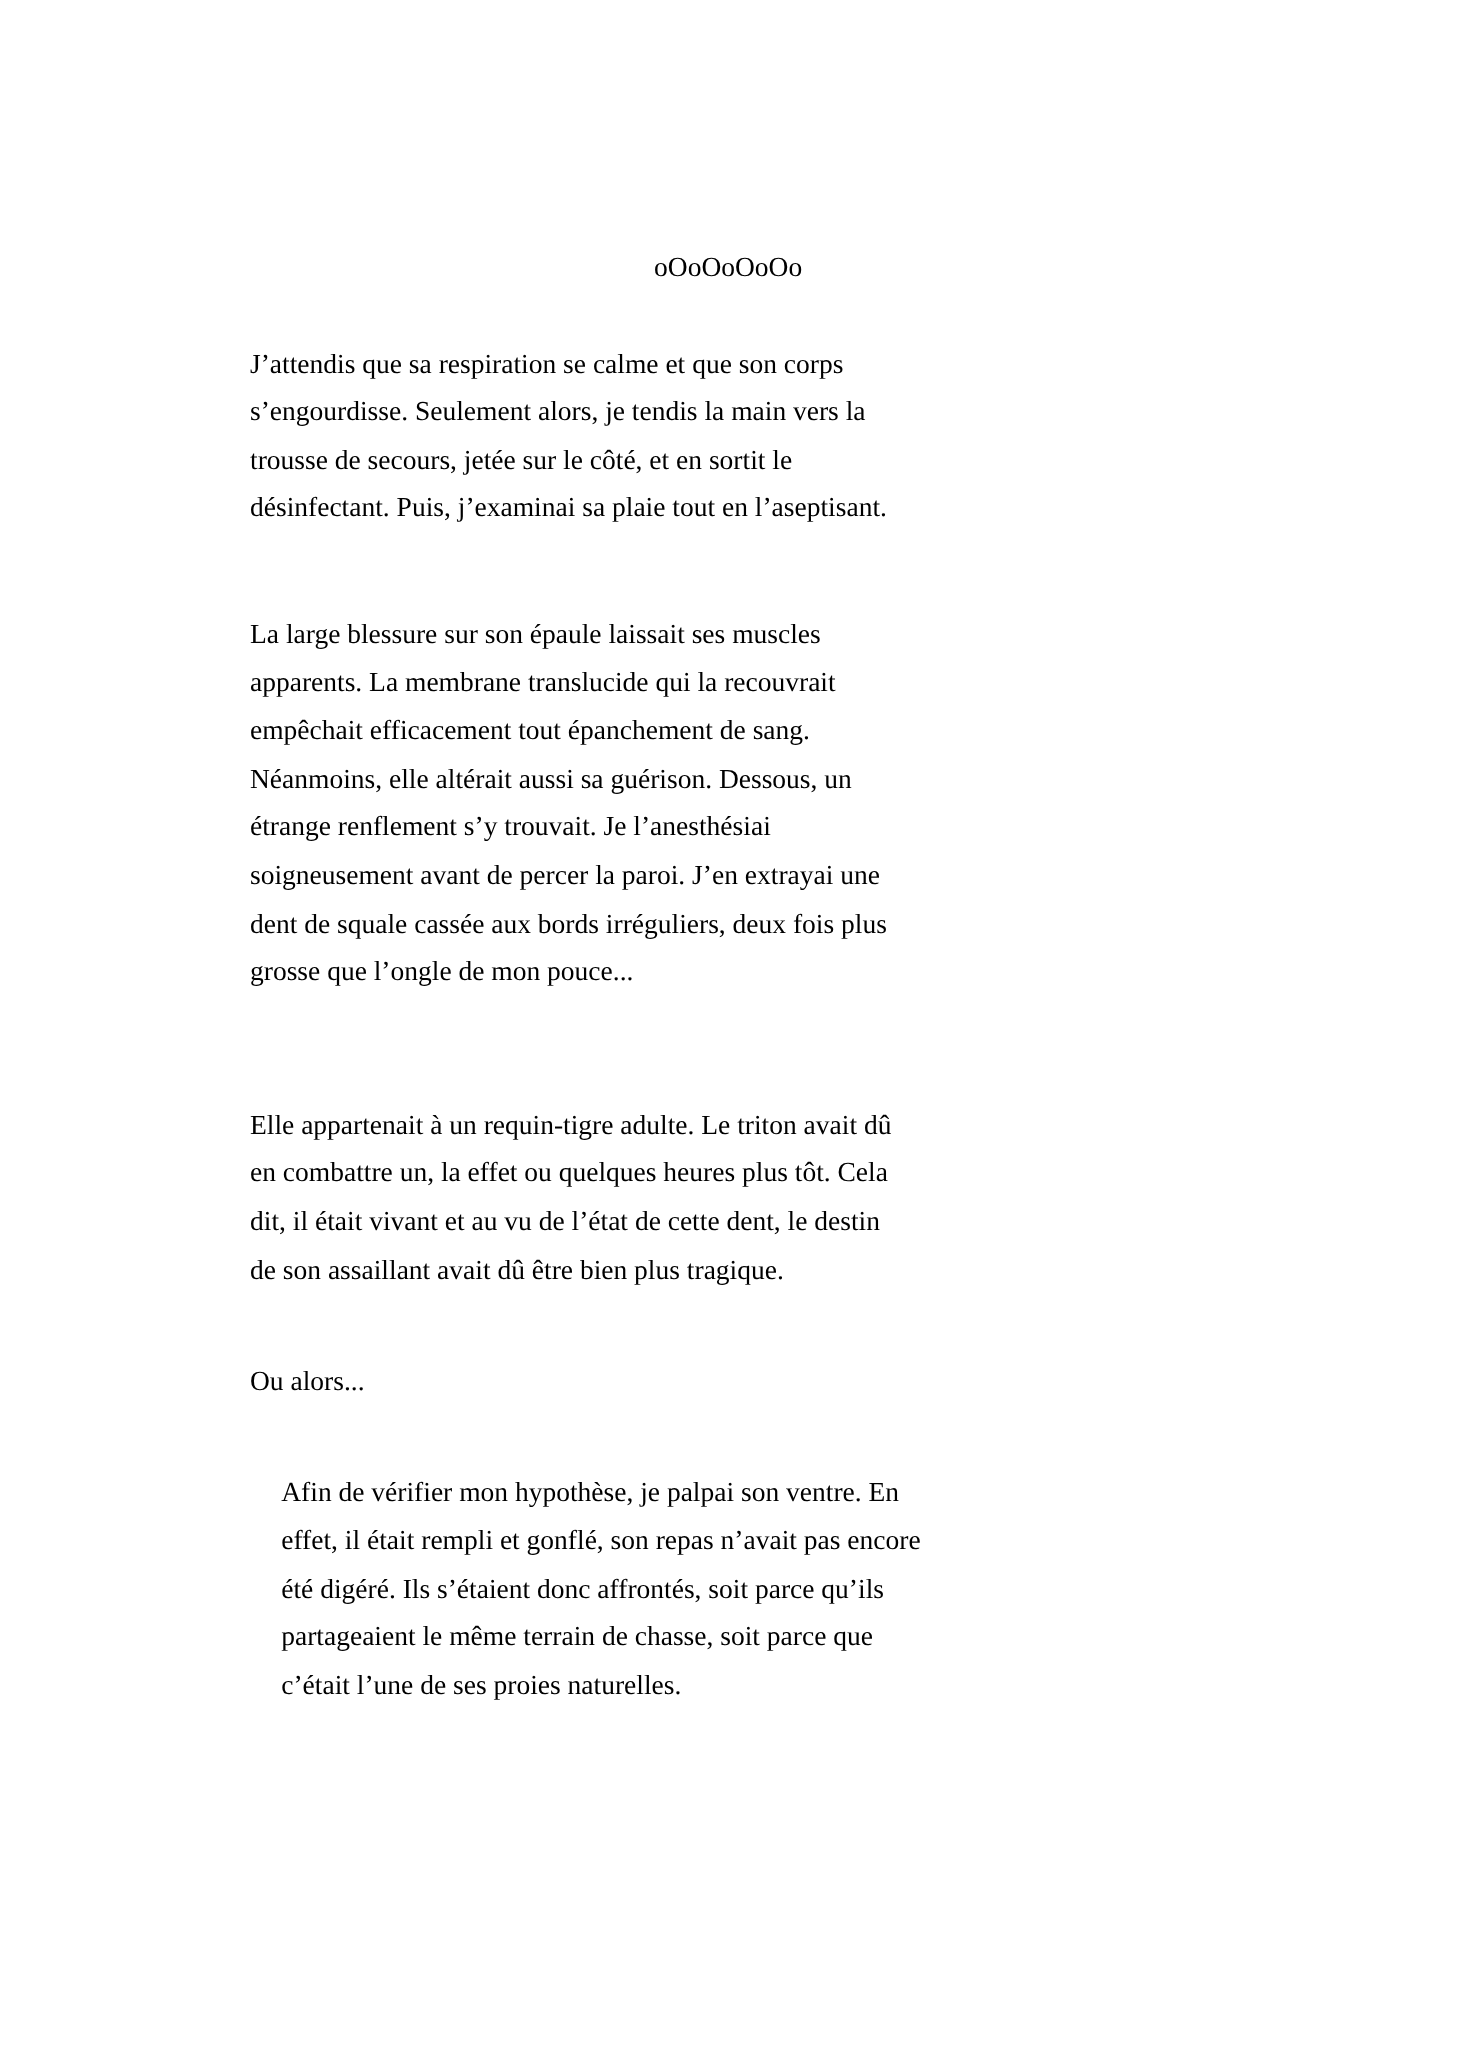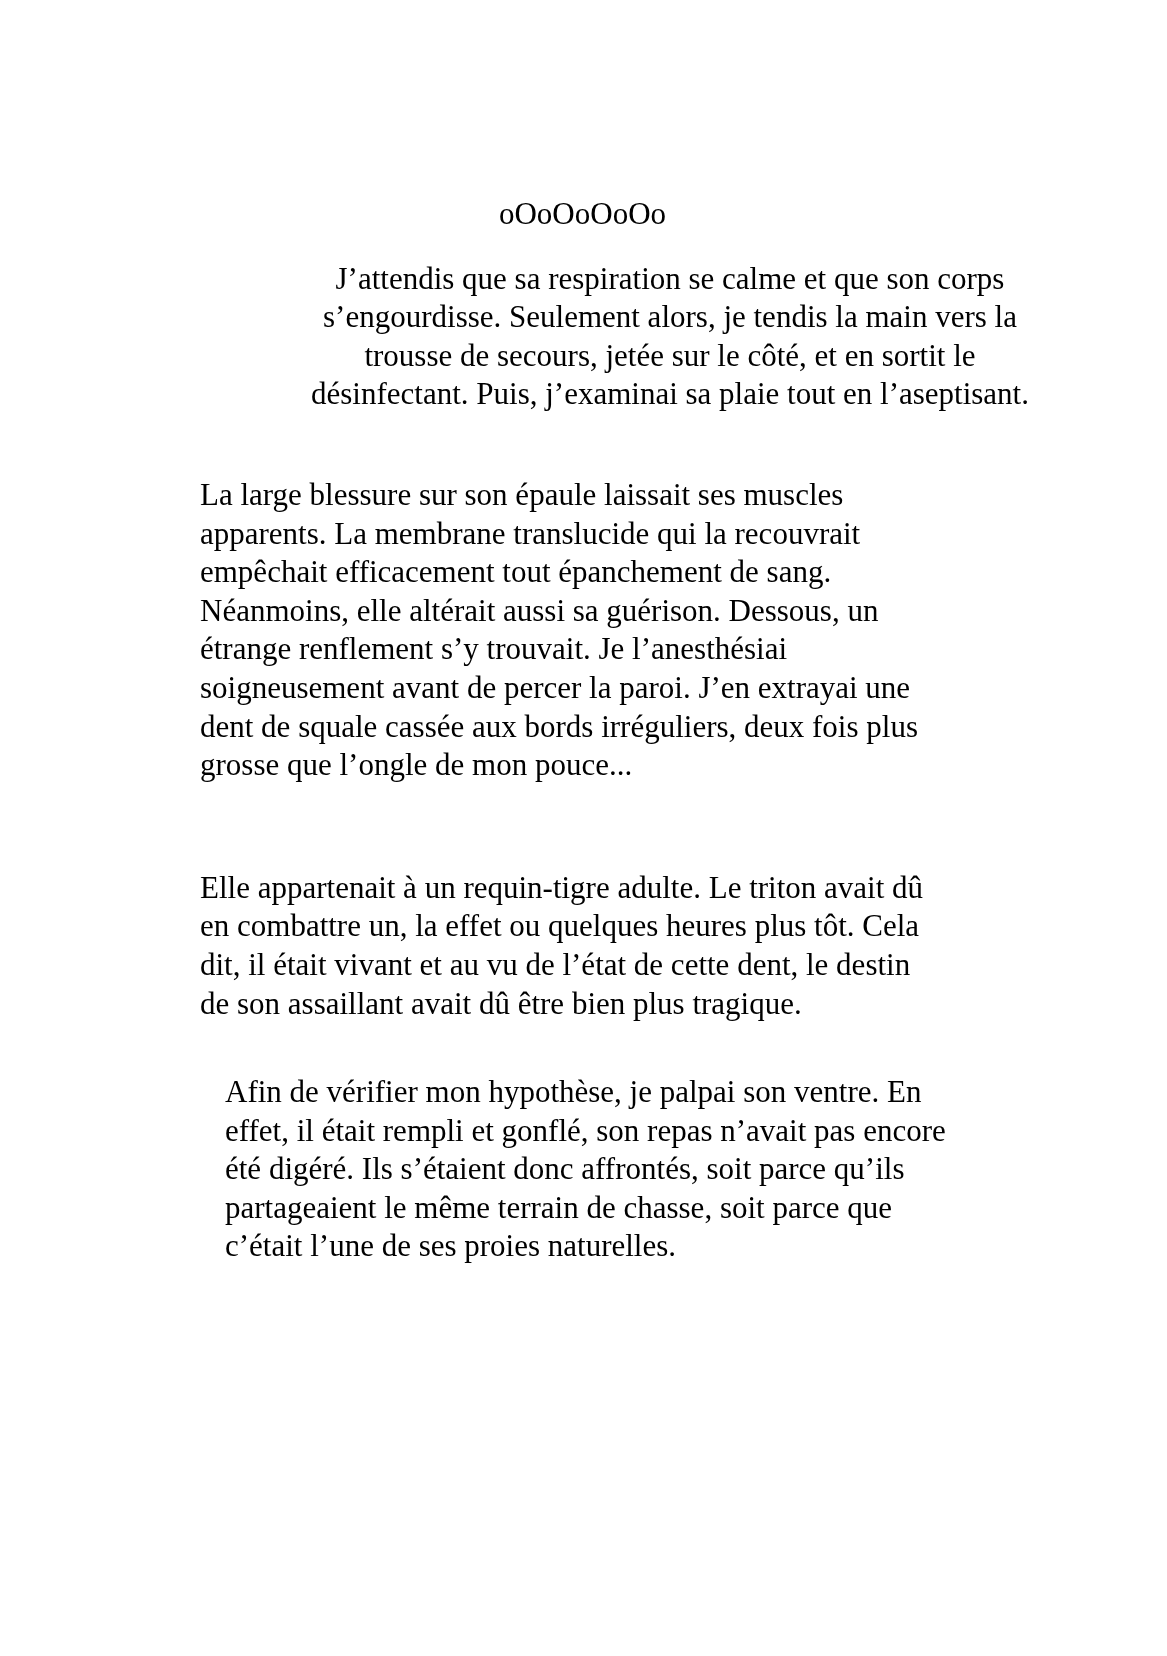--- a/index.html
+++ b/index.html
@@ -7,38 +7,38 @@
     padding: 0;
     background: #ffffff;
   }
   .page {
     position: relative;
     width: 1167px;
     height: 1656px;
     background: #ffffff;
     color: #000000;
     font-family: "Liberation Serif", "DejaVu Serif", serif;
-    font-size: 31px;
+    font-size: 22px;
     line-height: 38.6px;
     overflow: hidden;
     box-sizing: border-box;
     padding: 195px 0 0 200px;
   }
   .separator {
     display: block;
     width: 765px;
     text-align: center;
     margin: 0;
   }
   .para {
     white-space: pre-line;   
     margin: 0;
     max-width: 940px;
   }
-  .para-1 { margin-top: 26px; text-align: center; }
+  .para-1 { margin-top: 38px; }
   .para-2 { margin-top: 62px; }
   .para-3 { margin-top: 84px; }
   .para-4 { margin-top: 51px; }
   .para-5 { margin-top: 50px; margin-left: 25px; }
 </style>
 </head>
 <body>
 
 <div class="page">
 
@@ -56,20 +56,21 @@
 étrange renflement s’y trouvait. Je l’anesthésiai
 soigneusement avant de percer la paroi. J’en extrayai une
 dent de squale cassée aux bords irréguliers, deux fois plus
 grosse que l’ongle de mon pouce...</p>
 
   <p class="para para-3">Elle appartenait à un requin-tigre adulte. Le triton avait dû
 en combattre un, la effet ou quelques heures plus tôt. Cela
 dit, il était vivant et au vu de l’état de cette dent, le destin
 de son assaillant avait dû être bien plus tragique.</p>
 
+  <p class="para para-4">Ou alors...</p>
 
   <p class="para para-5">Afin de vérifier mon hypothèse, je palpai son ventre. En
 effet, il était rempli et gonflé, son repas n’avait pas encore
 été digéré. Ils s’étaient donc affrontés, soit parce qu’ils
 partageaient le même terrain de chasse, soit parce que
 c’était l’une de ses proies naturelles.</p>
 
 </div>
 
 </body></html>

